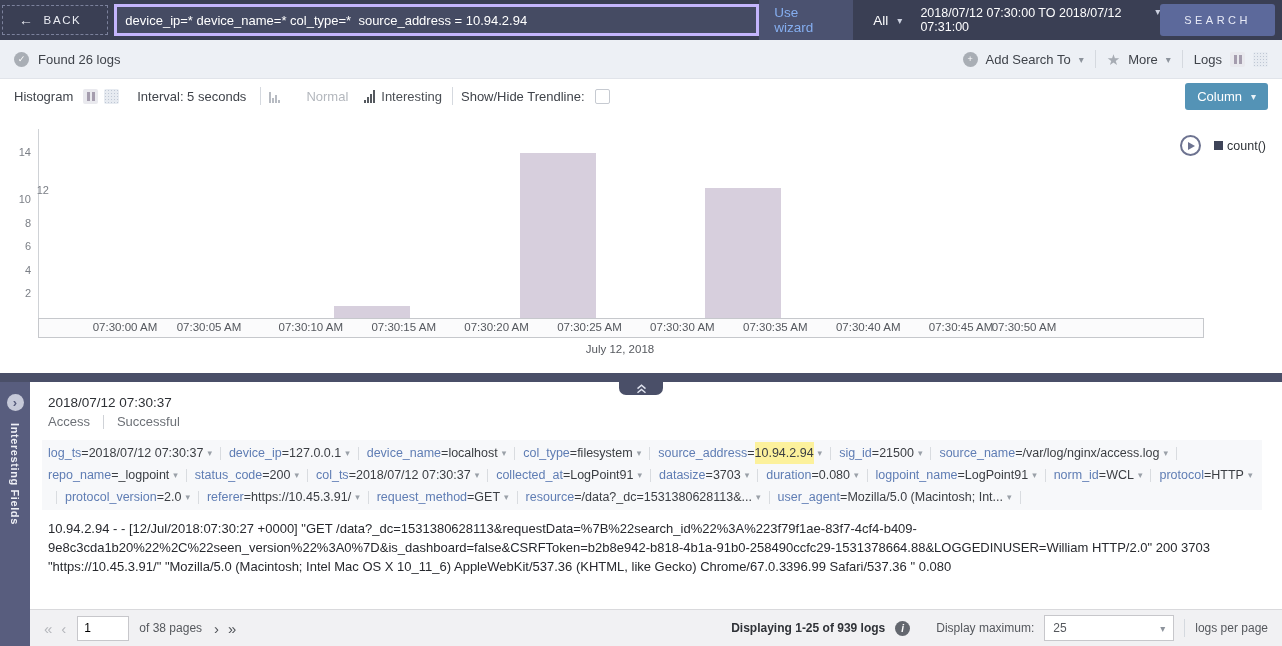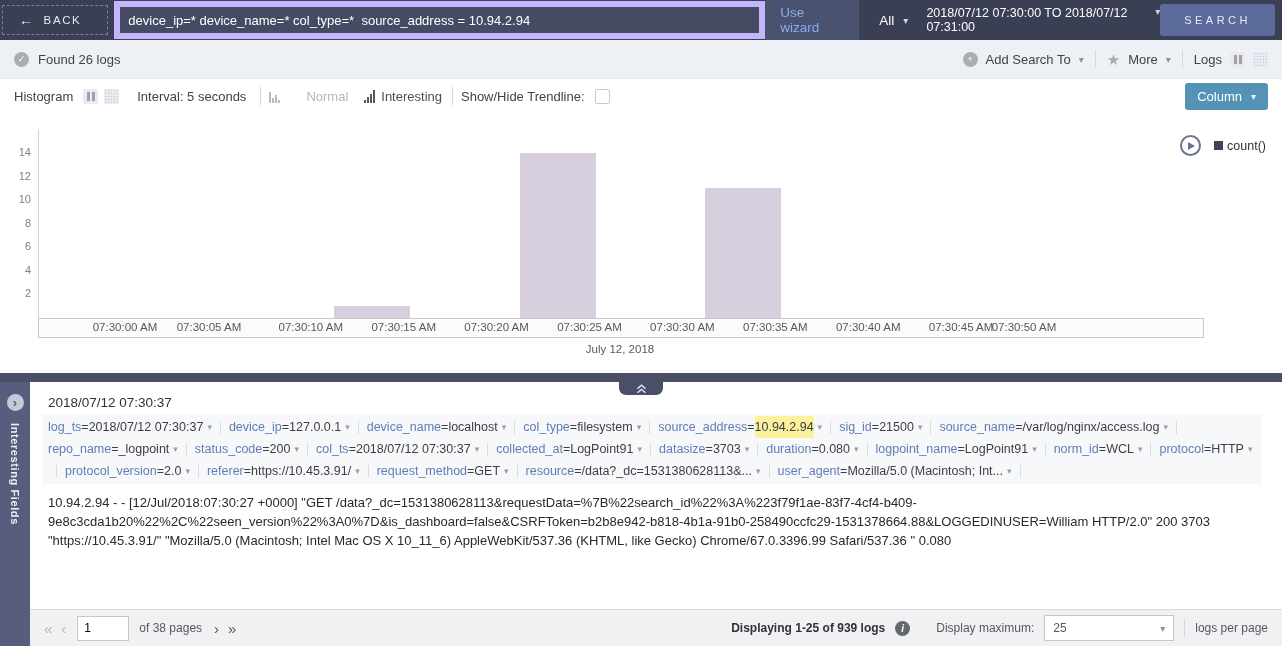--- a/index.html
+++ b/index.html
@@ -5,21 +5,21 @@
   html,body{margin:0;padding:0;background:#fff;}
   body{width:1282px;height:646px;overflow:hidden;font-family:"Liberation Sans","DejaVu Sans",sans-serif;}
   .app{width:1282px;height:646px;display:flex;flex-direction:column;overflow:hidden;}
 
   
   .topbar{height:40px;background:#3a3f54;display:flex;align-items:center;flex:0 0 auto;}
   .back-btn{display:flex;align-items:center;gap:9px;color:#e9ebf2;font-size:11.5px;letter-spacing:1.6px;
     border:1px dashed #7b819c;padding:8px 26px 8px 16px;margin:2px 6px 2px 2px;cursor:pointer;}
   .back-arrow{font-size:14px;line-height:10px;}
   .search-wrap{display:flex;align-items:center;height:40px;}
-  .query-input{width:648px;height:26px;background:#454b63;border:6px solid #c4b5fd;color:#fff;
+  .query-input{width:648px;height:26px;background:#454b63;border:3px solid #c4b5fd;color:#fff;
     font-size:13px;padding:0 8px;font-family:inherit;outline:none;}
   .wizard{display:flex;align-items:center;height:40px;padding:0 15px;background:#4b5270;color:#85aef0;
     font-size:13.5px;cursor:pointer;}
   .scope{margin-left:20px;color:#fdfdfe;font-size:13.5px;display:flex;gap:9px;align-items:center;cursor:pointer;}
   .timerange{margin-left:18px;color:#fdfdfe;font-size:12.5px;display:flex;gap:11px;align-items:flex-start;cursor:pointer;}
   .caret-lt{color:#ccd1e0;font-size:10px;}
   .search-btn{margin-left:auto;margin-right:7px;background:#5c699b;color:#e8ebf7;border:none;border-radius:3px;
     padding:10px 24px;font-size:11px;letter-spacing:3.5px;font-family:inherit;cursor:pointer;}
 
   
@@ -210,21 +210,21 @@
   </div>
 
   <section class="chart">
     <div class="plot" id="plot">
         <div class="y-axis-line"></div>
         <span class="y-lab" style="top: 174.4px;">2</span>
         <span class="y-lab" style="top: 150.8px;">4</span>
         <span class="y-lab" style="top: 127.2px;">6</span>
         <span class="y-lab" style="top: 103.6px;">8</span>
         <span class="y-lab" style="top: 80px;">10</span>
-        <span class="y-lab" style="top: 57px;">12</span>
+        <span class="y-lab" style="top: 71px; padding-left: 18px;">12</span>
         <span class="y-lab" style="top: 32.8px;">14</span>
         <div class="x-strip"></div>
         <span class="x-lab" style="left: 80px;">07:30:00 AM</span>
         <span class="x-lab" style="left: 164px;">07:30:05 AM</span>
         <span class="x-lab" style="left: 265.8px;">07:30:10 AM</span>
         <span class="x-lab" style="left: 358.7px;">07:30:15 AM</span>
         <span class="x-lab" style="left: 451.6px;">07:30:20 AM</span>
         <span class="x-lab" style="left: 544.5px;">07:30:25 AM</span>
         <span class="x-lab" style="left: 637.4px;">07:30:30 AM</span>
         <span class="x-lab" style="left: 730.3px;">07:30:35 AM</span>
@@ -257,20 +257,25 @@
   </div>
 
   <div class="bottom">
     <div class="side">
       <span class="side-circle">›</span>
       <span class="side-label">Interesting Fields</span>
     </div>
     <div class="main">
       <div class="detail">
         <div class="ts">2018/07/12 07:30:37</div>
+        <div class="tags">
+          <span>Access</span>
+          <span class="tag-div"></span>
+          <span>Successful</span>
+        </div>
         <div class="chips" id="chips"><span class="chip">
               <span class="chip-name">log_ts</span>
               <span>=</span>
               <span class="">2018/07/12 07:30:37</span>
               <span class="chip-caret">▾</span>
             </span><span class="chip-div"></span><span class="chip">
               <span class="chip-name">device_ip</span>
               <span>=</span>
               <span class="">127.0.0.1</span>
               <span class="chip-caret">▾</span>

